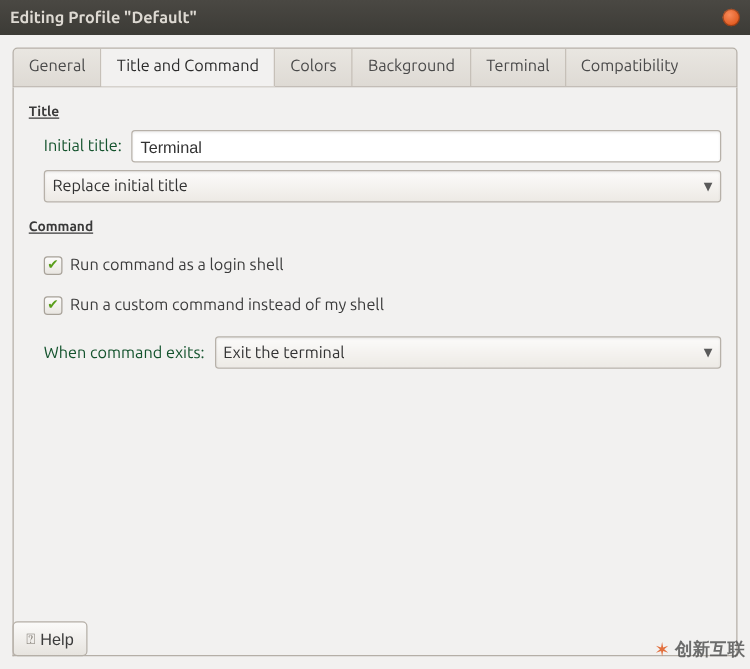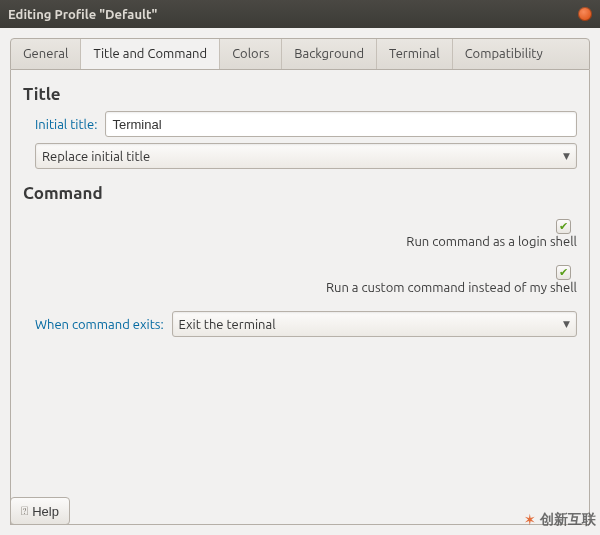--- a/index.html
+++ b/index.html
@@ -69,30 +69,31 @@
     border-top: none;
     padding: 10px 12px 12px 12px;
     flex: 1;
     background: #f2f1f0;
     position: relative;
   }
   .section-title {
     font-weight: bold;
     color: #3a3a3a;
     margin: 4px 0 8px 0;
-    font-size: 17px;
+    font-size: 11px;
+    text-decoration: underline;
   }
   .row {
     display: flex;
     align-items: center;
     margin: 6px 0;
   }
   .row .label {
     margin-right: 8px;
-    color: #0369a1;
+    color: #14532d;
     white-space: nowrap;
   }
   .indent { padding-left: 12px; }
   input[type="text"], .select {
     height: 26px;
     border: 1px solid #b7b1a9;
     border-radius: 3px;
     background: #fff;
     padding: 0 6px;
     font-size: 13px;
@@ -106,24 +107,23 @@
     justify-content: flex-start;
     background: linear-gradient(to bottom,#fcfbfa,#edeae5);
     cursor: pointer;
   }
   .select .sel-label { flex: 1; }
   .select .caret {
     font-size: 9px; color: #5a5a5a; margin-left: 8px;
   }
   .checkbox-row {
     display: flex;
-    align-items: flex-end;
+    align-items: flex-start;
     margin: 17px 0;
     cursor: pointer;
-    flex-direction: column;
   }
   .check {
     width: 15px; height: 15px;
     border: 1px solid #a8a299;
     border-radius: 3px;
     background: linear-gradient(to bottom,#fcfbfa,#e9e6e1);
     margin-right: 6px;
     display: flex; align-items: center; justify-content: center;
     font-size: 11px; line-height: 1;
     color: #6aa520;

